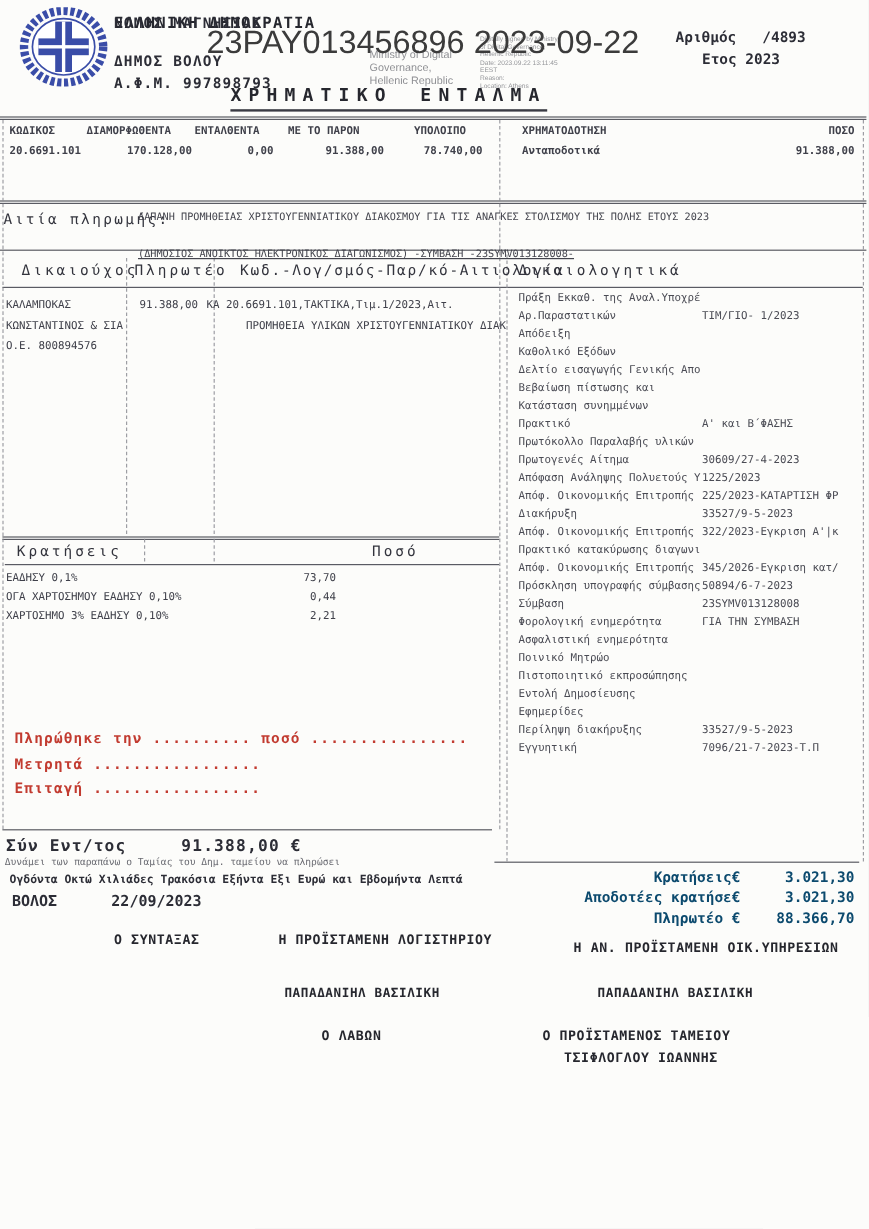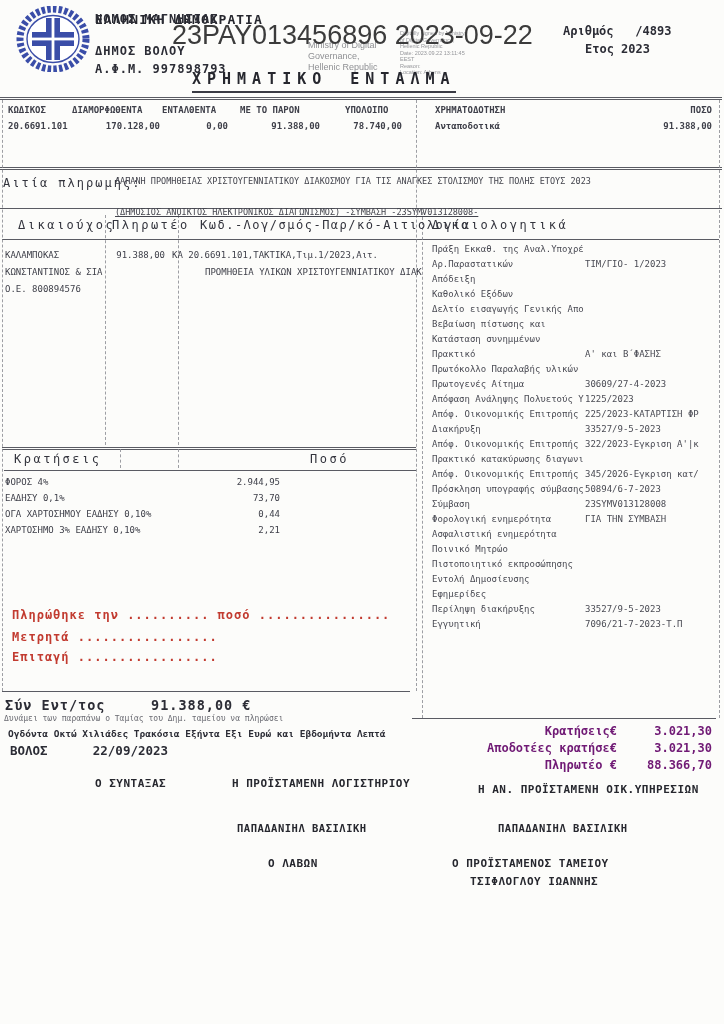--- a/index.html
+++ b/index.html
@@ -19,21 +19,21 @@
   .tbl { font-size:9px; font-weight:bold; color:#3f404a; }
   .sec-hdr { font-size:12px; letter-spacing:2.5px; color:#33343d; }
   .small-txt { font-size:8.5px; color:#43444d; }
   .doc-row { position:relative; height:15px; }
   .doc-label { position:absolute; left:0; top:0; font-size:9px; color:#4a4b54; white-space:pre; }
   .doc-value { position:absolute; left:153px; top:0; font-size:9px; color:#4a4b54; white-space:pre; }
   .ret-row { position:relative; height:16px; }
   .ret-label { position:absolute; left:0; top:0; font-size:9px; color:#3f404a; white-space:pre; }
   .ret-amount { position:absolute; left:175px; width:100px; top:0; font-size:9px; color:#3f404a; text-align:right; white-space:pre; }
   .red-line { font-size:12px; font-weight:bold; letter-spacing:1px; color:#c23b30; }
-  .tot-row { display:flex; height:17px; font-size:12px; font-weight:bold; color:#701a75; }
+  .tot-row { display:flex; height:17px; font-size:12px; font-weight:bold; color:#0c4a6e; }
   .tot-label { flex:1; text-align:right; white-space:pre; }
   .tot-value { width:95px; text-align:right; white-space:pre; }
   .sig { font-size:11px; font-weight:bold; color:#26272e; letter-spacing:.5px; }
   .right-align { text-align:right; }
 </style>
 </head>
 <body>
 
 <div class="page">
 
@@ -189,23 +189,20 @@
       <span class="doc-value">33527/9-5-2023</span>
     </div><div class="doc-row">
       <span class="doc-label">Εγγυητική</span>
       <span class="doc-value">7096/21-7-2023-Τ.Π</span>
     </div></div>
 
   <div class="abs sec-hdr" style="left:14px; top:452px;">Κρατήσεις</div>
   <div class="abs sec-hdr" style="left:310px; top:452px;">Ποσό</div>
 
   <div class="abs" style="left:5px; top:477px; width:340px;"><div class="ret-row">
-      <span class="ret-label">ΦΟΡΟΣ 4%</span>
-      <span class="ret-amount">2.944,95</span>
-    </div><div class="ret-row">
       <span class="ret-label">ΕΑΔΗΣΥ 0,1%</span>
       <span class="ret-amount">73,70</span>
     </div><div class="ret-row">
       <span class="ret-label">ΟΓΑ ΧΑΡΤΟΣΗΜΟΥ ΕΑΔΗΣΥ 0,10%</span>
       <span class="ret-amount">0,44</span>
     </div><div class="ret-row">
       <span class="ret-label">ΧΑΡΤΟΣΗΜΟ 3% ΕΑΔΗΣΥ 0,10%</span>
       <span class="ret-amount">2,21</span>
     </div></div>
 

